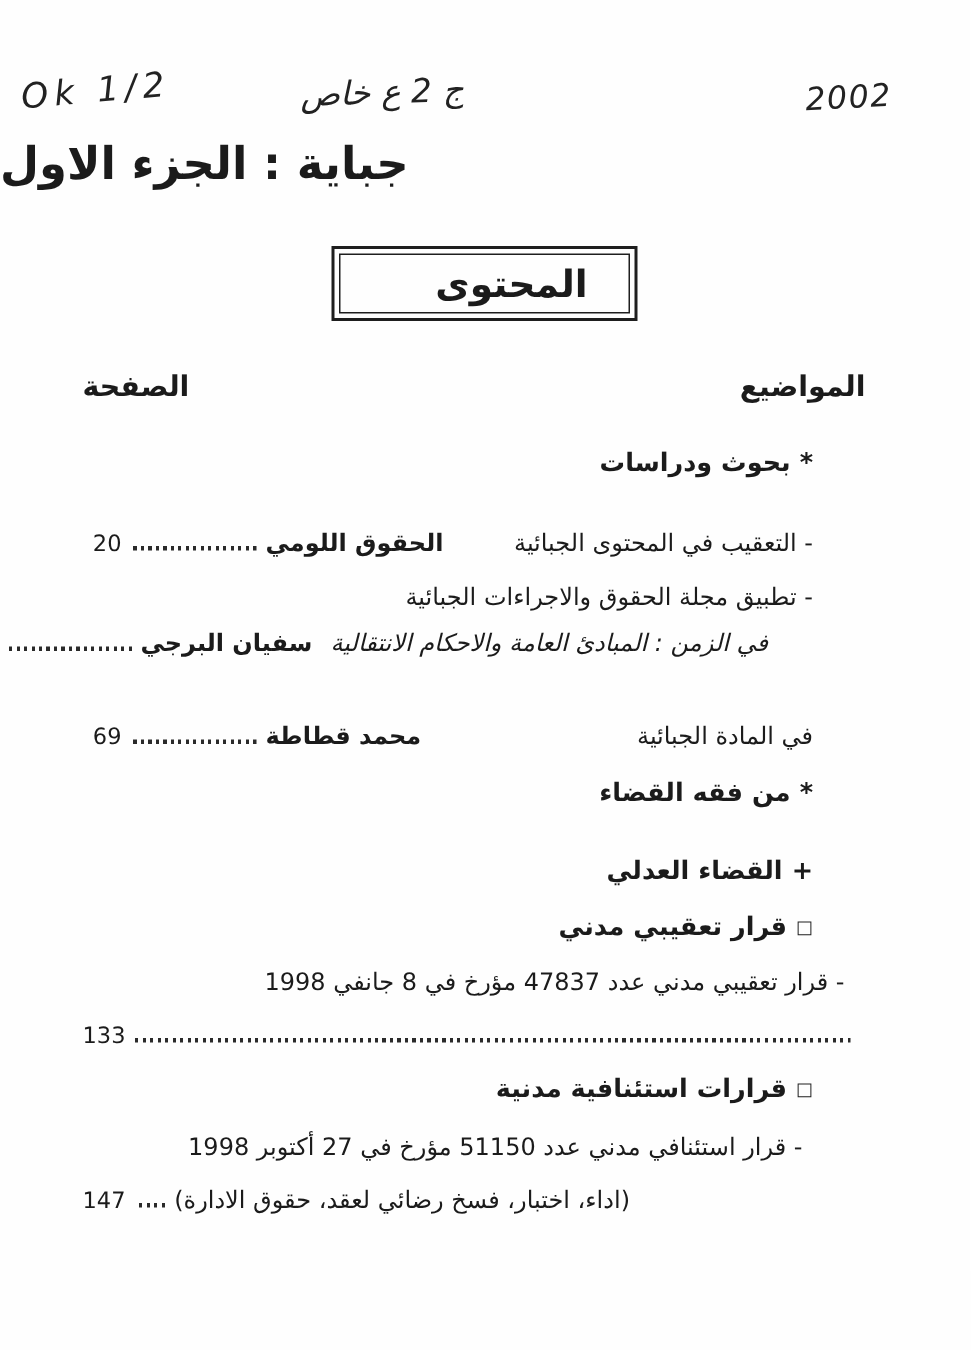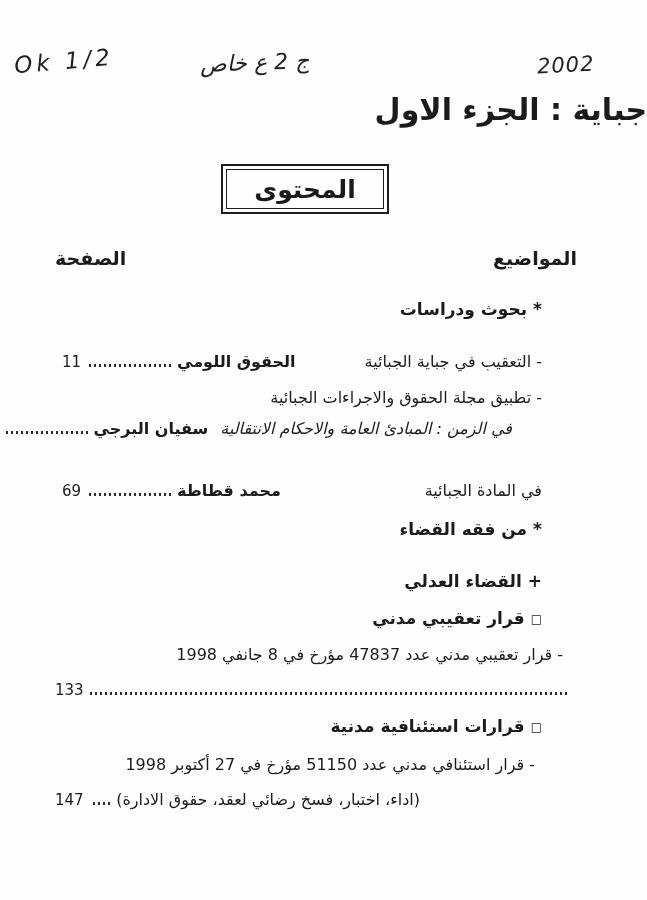--- a/index.html
+++ b/index.html
@@ -24,38 +24,39 @@
     white-space: nowrap;
   }
   .hw-ok   { left: 14px;  top: 48px; font-size: 23px; transform: rotate(-5deg); letter-spacing: 4px; }
   .hw-issue{ left: 200px; top: 50px; font-size: 22px; transform: rotate(-2deg); direction: rtl; letter-spacing: 2px; }
   .hw-year { left: 537px; top: 53px; font-size: 21px; transform: rotate(-3deg); letter-spacing: 1px; }
 
   
   .title {
     position: absolute;
     top: 92px; left: 0; right: 0;
-    text-align: right;
+    text-align: left;
     direction: rtl;
     font-size: 30px;
     font-weight: bold;
     letter-spacing: 0.5px;
   }
 
   
   .contents-box {
     position: absolute;
     left: 226px; top: 169px;
     width: 156px; height: 38px;
     border: 1px solid #1e1e1e;
     outline: 2px solid #1e1e1e;
     outline-offset: 3px;
     display: flex; align-items: center; justify-content: center;
     font-size: 25px; font-weight: bold;
     direction: rtl;
+    padding-left: 36px;
   }
 
   
   .row {
     position: absolute;
     left: 55px; right: 105px;
     display: flex;
     direction: rtl;
     align-items: baseline;
     column-gap: 6px;
@@ -109,25 +110,25 @@
     <span>المواضيع</span>
     <span>الصفحة</span>
   </div>
 
   <div class="row section" style="top:299px">
     <span class="marker">*</span>
     <span>بحوث ودراسات</span>
   </div>
 
   <div class="row" style="top:352px">
-    <span class="topic">- التعقيب في جباية الجبائية</span>
+    <span class="topic">- التعقيب في المحتوى الجبائية</span>
     <span class="spacer"></span>
     <span class="author">الحقوق اللومي</span>
     <span class="dots dots-fixed"></span>
-    <span class="pagenum">11</span>
+    <span class="pagenum">20</span>
   </div>
 
   <div class="row" style="top:388px">
     <span class="topic">- تطبيق مجلة الحقوق والاجراءات الجبائية</span>
   </div>
   <div class="row" style="top:419px">
     <span class="topic indent">في الزمن : المبادئ العامة والاحكام الانتقالية</span>
     <span class="spacer"></span>
     <span class="author">سفيان البرجي</span>
     <span class="dots dots-fixed"></span>

